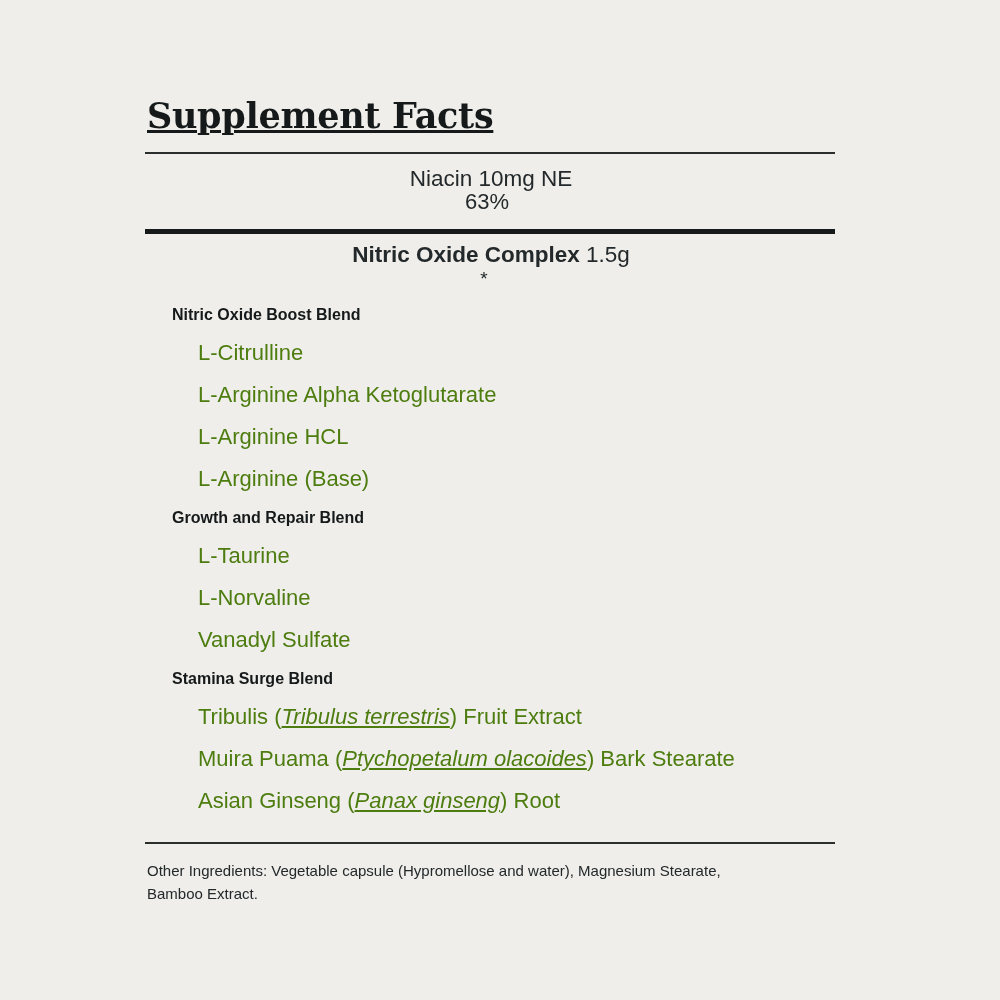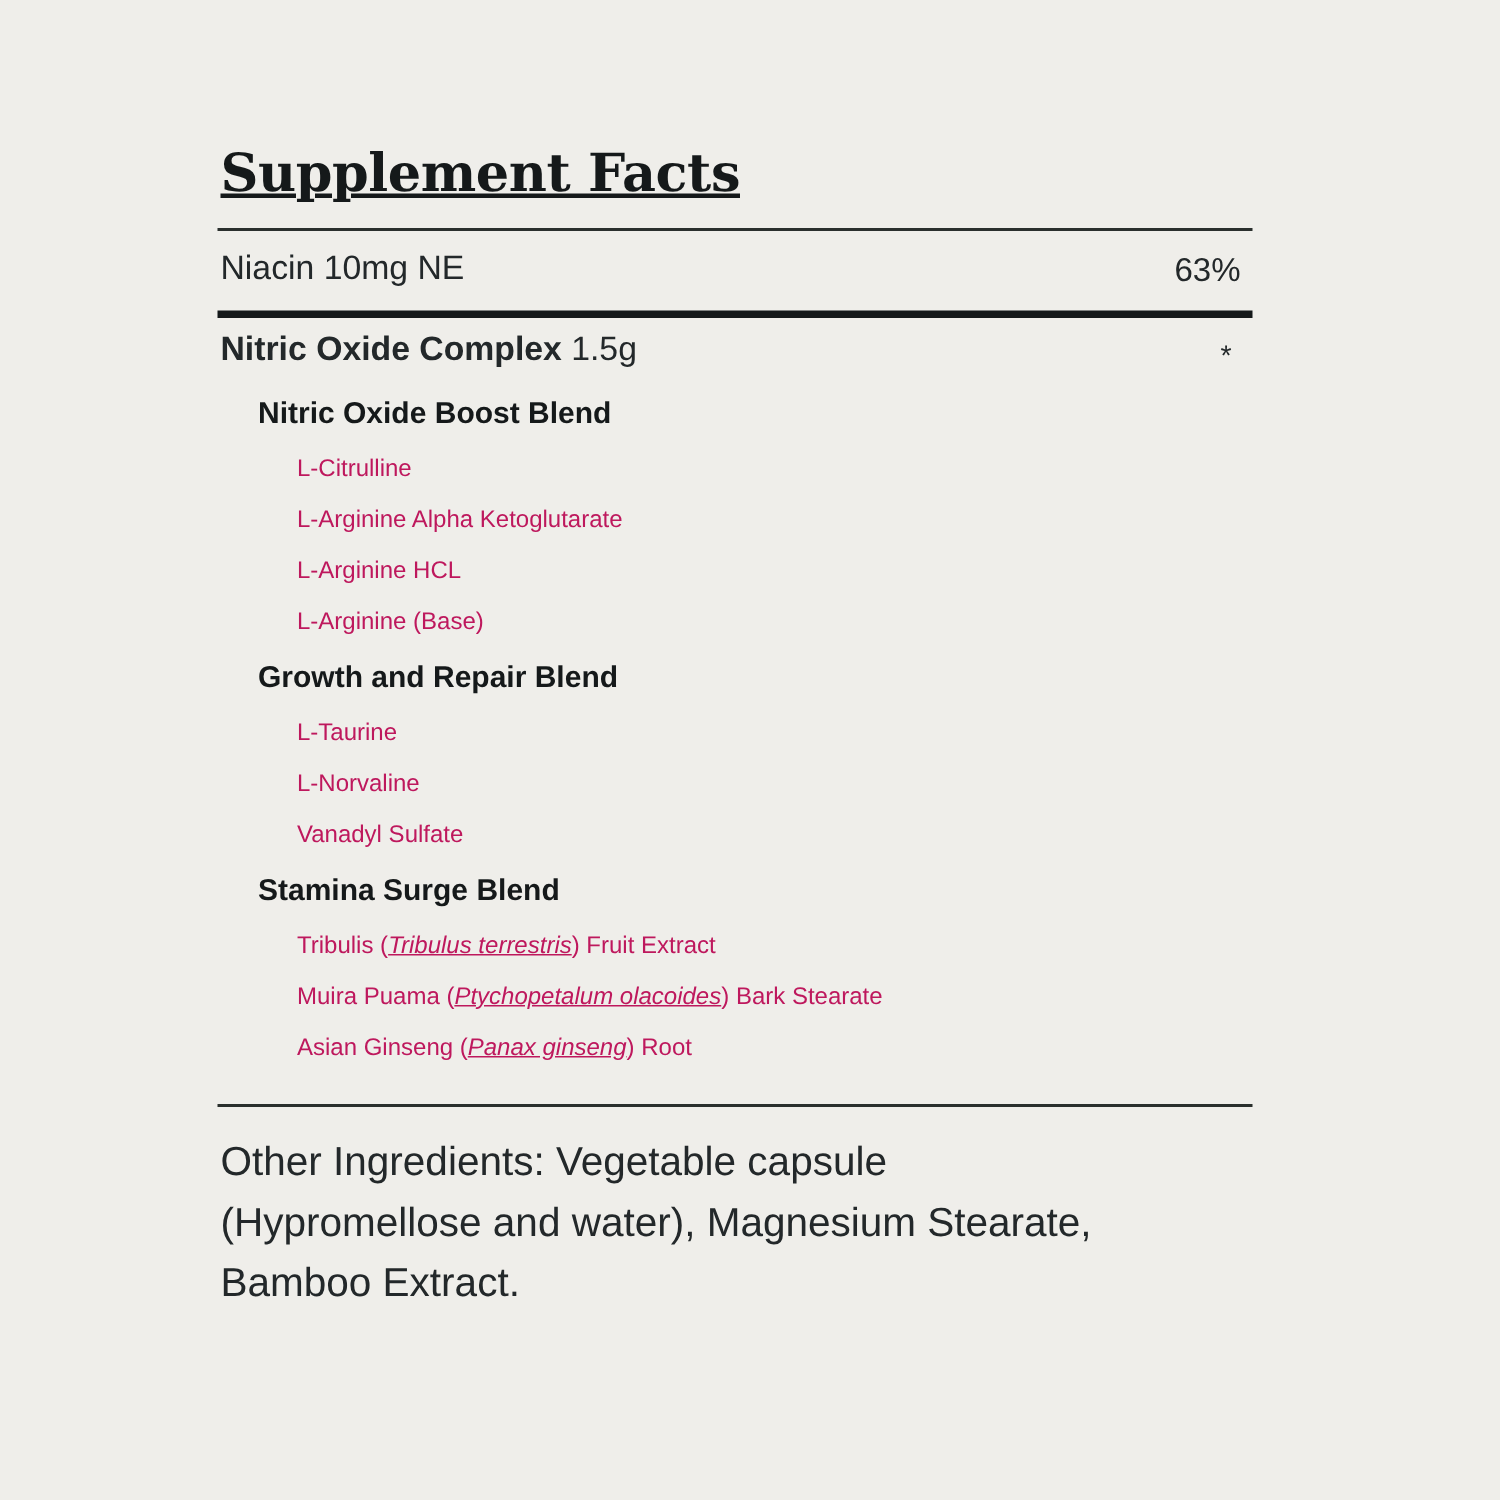--- a/index.html
+++ b/index.html
@@ -39,25 +39,26 @@
     background: #15191a;
     width: 100%;
   }
   .rule-mid {
     height: 2px;
     background: #2a2f2d;
     width: 100%;
   }
   .row {
     display: flex;
-    align-items: flex-end;
+    align-items: center;
     justify-content: space-between;
     font-size: 22.5px;
     line-height: 1.0;
     color: #23282a;
+    flex-direction: column;
   }
   .nutrient-row {
     padding: 14px 0 16px 2px;
   }
   .nutrient-row .name {
     font-weight: normal;
   }
   .nutrient-row .dv {
     font-size: 22px;
     padding-right: 8px;
@@ -69,36 +70,36 @@
     font-weight: bold;
   }
   .complex-row .star {
     font-size: 19px;
     padding-right: 14px;
     position: relative;
     top: 3px;
   }
   .blend-head {
     font-weight: bold;
-    font-size: 20px;
+    font-size: 16px;
     padding: 17px 0 0 27px;
     color: #15191a;
   }
   .ingredient {
-    font-size: 16px;
+    font-size: 22px;
     padding: 16px 0 0 53px;
-    color: #be185d;
+    color: #4d7c0f;
   }
   .ingredient i {
     font-style: italic;
     text-decoration: underline;
   }
   .footer {
     padding: 16px 2px 0 2px;
-    font-size: 27px;
+    font-size: 15px;
     line-height: 1.5;
     color: #23282a;
     max-width: 625px;
   }
 </style>
 </head>
 <body>
 
 <div class="panel">
 

